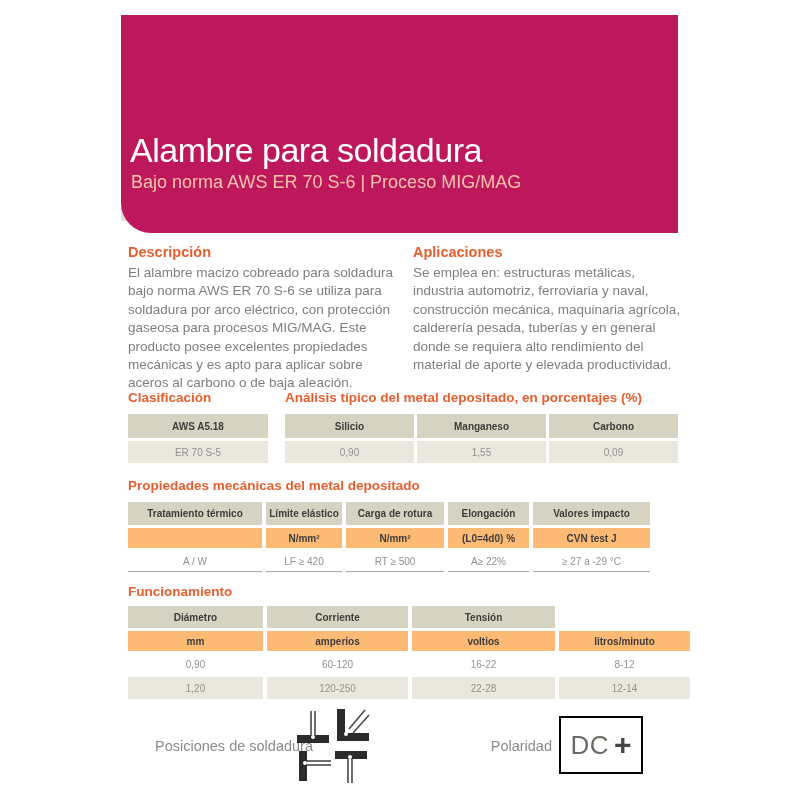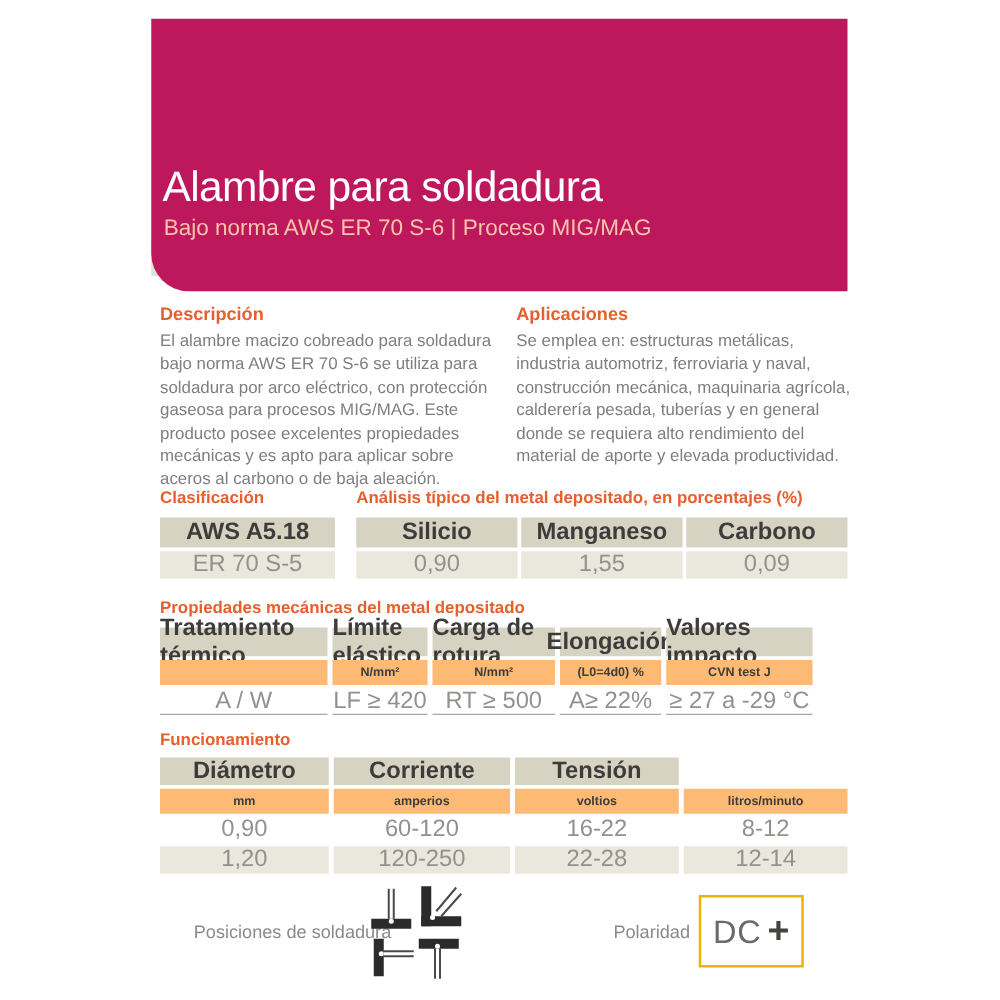--- a/index.html
+++ b/index.html
@@ -37,42 +37,42 @@
   }
 
   
   .tbl-head { font-size:13.5px; font-weight:bold; color:#e6602f; }
 
   
   .tbl-row { display:flex; gap:4px; margin-bottom:3px; }
   .a-row   { gap:3px; }
   .cell {
     display:flex; align-items:center; justify-content:center;
-    font-size:19px;
+    font-size:10px;
   }
   .hd  { background:#d7d3c3; font-weight:bold; color:#3c3c3a; }
   .sub { background:#fdba74; font-weight:bold; color:#3c3c3a; font-size:10px; }
   .val { background:#eae8dd; color:#92918e; }
   .valw { background:#ffffff; color:#92918e; border-bottom:1px solid #a9a8a4; }
   .valp { background:#ffffff; color:#92918e; }
 
   .h24 { height:24px; } .h23 { height:23px; } .h22 { height:22px; }
   .h21 { height:21px; } .h20 { height:20px; }
 
   .cw140 { width:140px; }
   .ca { width:129px; }
   .mc1{width:134px}.mc2{width:76px}.mc3{width:98px}.mc4{width:81px}.mc5{width:117px}
-  .oc1{width:135px}.oc2{width:141px}.oc3{width:131px}.oc4{width:131px}
+  .oc1{width:135px}.oc2{width:141px}.oc3{width:143px}.oc4{width:131px}
 
   
   .foot-label { font-size:14.5px; color:#8b8a87; }
   .pol-label  { width:92px; text-align:right; }
   .dc-box {
     left:559px; top:716px; width:84px; height:58px;
-    border:2px solid #eab308; background:#ffffff;
+    border:2px solid #000000; background:#ffffff;
     display:flex; align-items:center; justify-content:center;
   }
   .dc-text  { font-size:26px; color:#6c6a64; letter-spacing:0.5px; }
   .dc-plus  { font-size:30px; color:#46443f; font-weight:bold; margin-left:5px; line-height:1; }
 </style>
 </head>
 <body>
 
 <div class="abs hero-fold"></div>
 <div class="abs hero">

